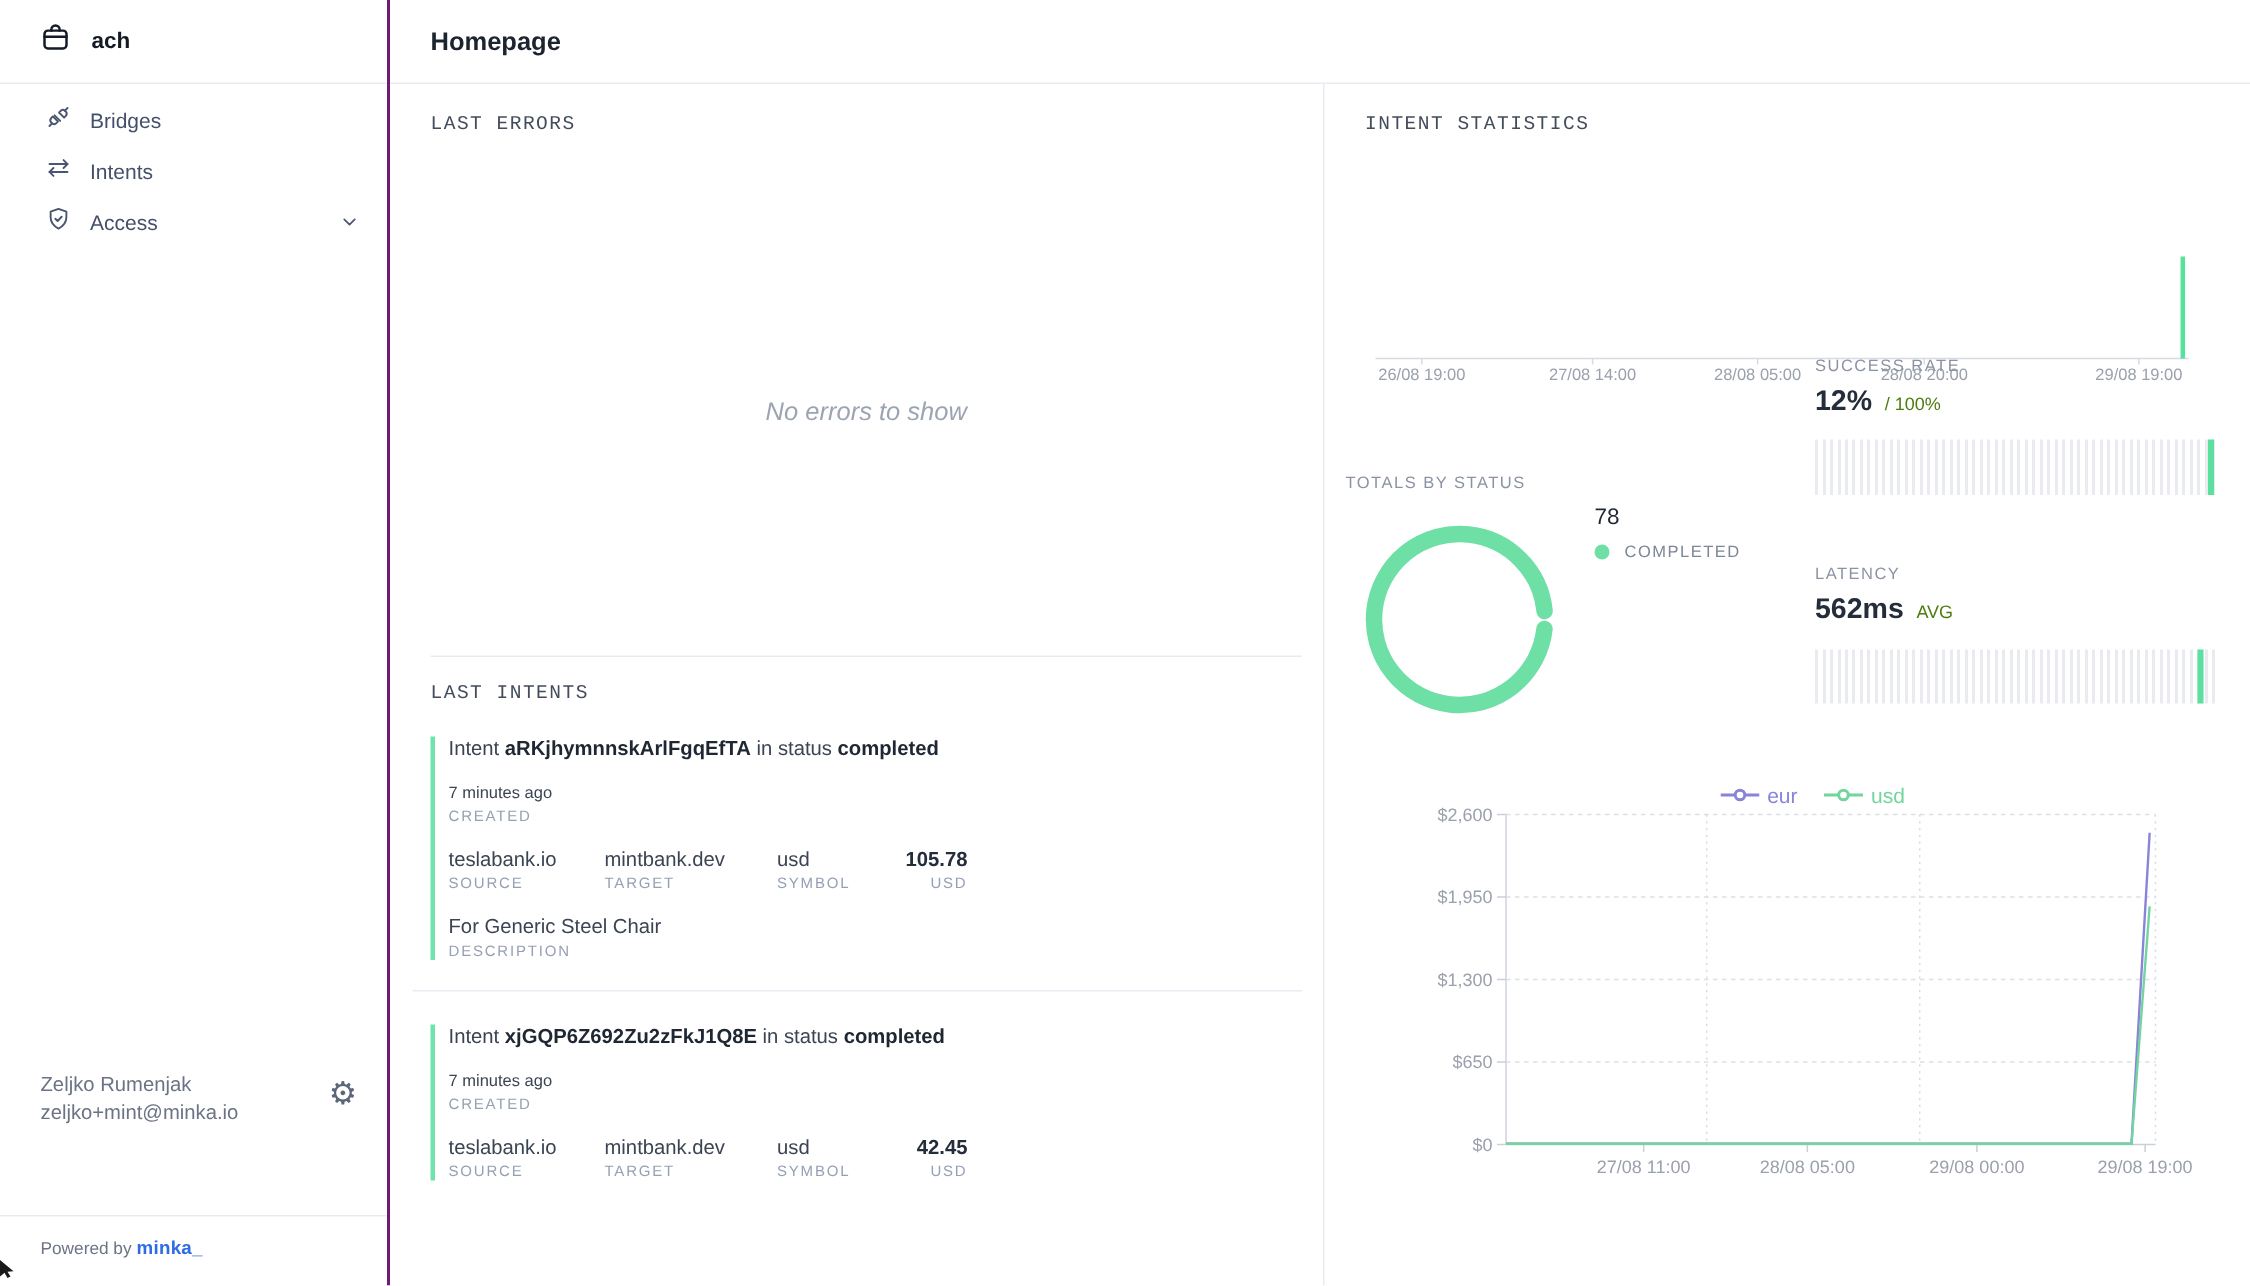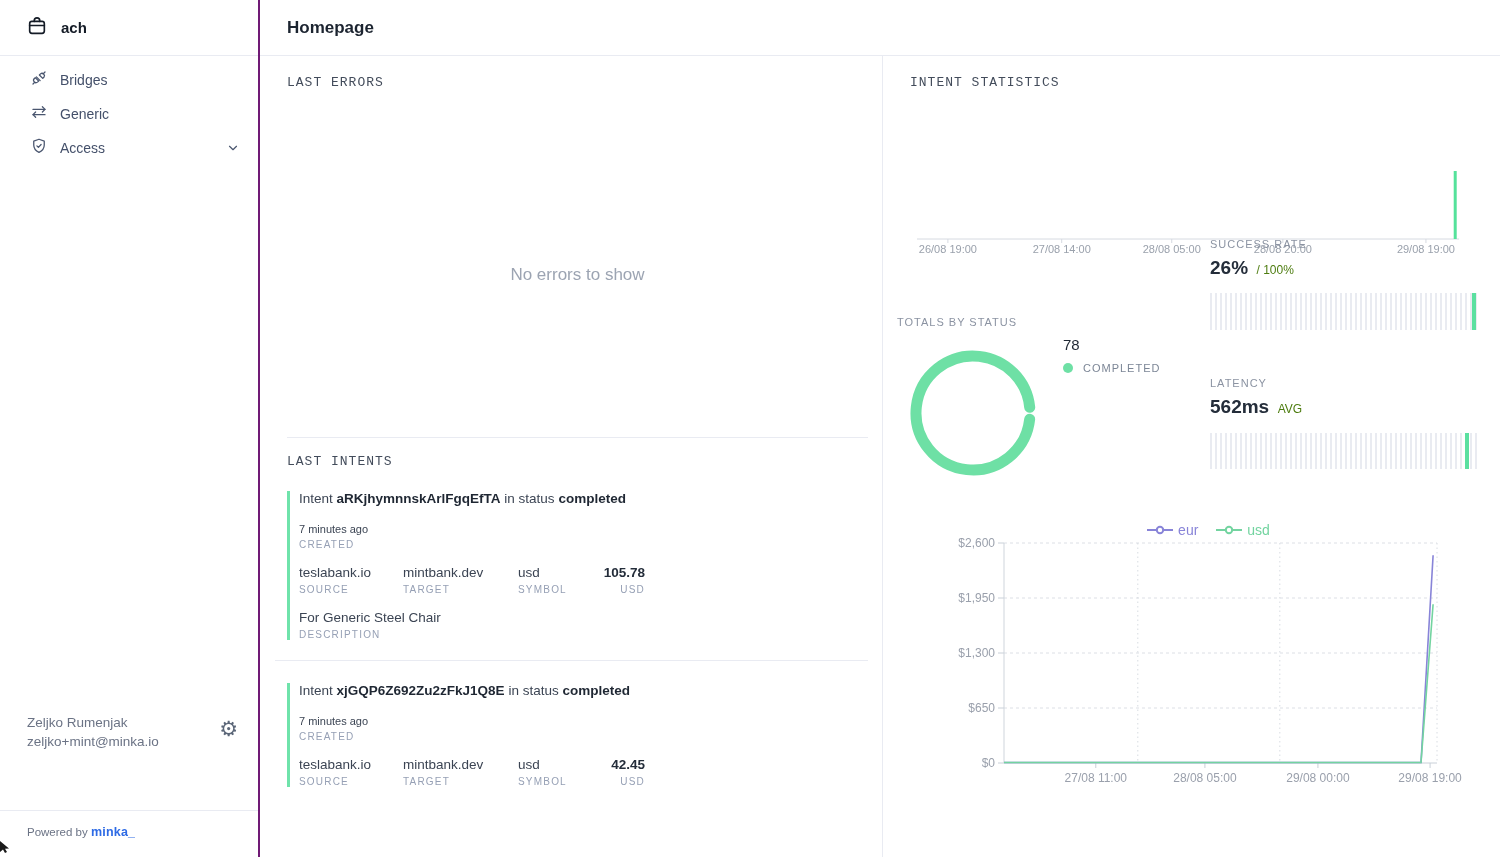--- a/index.html
+++ b/index.html
@@ -30,21 +30,21 @@
   
   .content { flex:1; display:flex; flex-direction:column; }
   .header { height:56px; flex:0 0 56px; border-bottom:1px solid #e9ebf2; display:flex; align-items:center; padding-left:27px; }
   .page-title { font-size:17px; font-weight:600; color:#1c2430;text-align:right; }
   .columns { flex:1; display:flex; min-height:0; }
   .left-col { width:623px; flex:0 0 623px; border-right:1px solid #e9ebf2; padding:19px 14px 0 27px; overflow:hidden; }
   .right-col { position:relative; flex:1; overflow:hidden; }
 
   .sec-title { font-size:13px; letter-spacing:1px; color:#434c5b; font-weight:400;font-family:Liberation Mono, monospace; }
 
-  .empty-state { height:347px; display:flex; align-items:center; justify-content:center; padding-top:22px; }
+  .empty-state { height:347px; display:flex; align-items:center; justify-content:center; padding-top:22px;font-style:italic; }
   .empty-text { font-size:17px; color:#9ca4b2; }
   .hr { border-top:1px solid #e9ebf2; }
   .li-title { margin-top:16px; }
 
   .intent-card { border-left:3px solid #6fe3ab; padding-left:9px; margin-top:22px; }
   .ic-title { font-size:13.5px; color:#3b4453; }
   .ic-title b { color:#1f2733; }
   .ic-created { margin-top:17px; font-size:11px; color:#3b4453; }
   .mini-label { margin-top:4px; font-size:10px; letter-spacing:1.2px; color:#96a0b5; }
   .ic-fields { margin-top:15px; display:grid; grid-template-columns:104px 115px 85px 42px; }
@@ -110,21 +110,21 @@
       </div>
       <div class="nav-item">
         <span>
           <svg width="18" height="18" viewBox="0 0 24 24" fill="none" stroke-width="1.7" stroke-linecap="round" stroke-linejoin="round">
             <path d="M4 8.5h16"></path>
               <path d="M16.5 5L20 8.5 16.5 12"></path>
             <path d="M20 15.5H4"></path>
               <path d="M7.5 12L4 15.5 7.5 19"></path>
           </svg>
         </span>
-        <span class="nav-label">Generic</span>
+        <span class="nav-label">Intents</span>
       </div>
       <div class="nav-item">
         <span>
           <svg width="18" height="18" viewBox="0 0 24 24" fill="none" stroke-width="1.7" stroke-linecap="round" stroke-linejoin="round">
             <path d="M12 3l7 2.5v5c0 4.5-3 8-7 10-4-2-7-5.5-7-10v-5L12 3z"></path>
             <path d="M9.2 11.8l2 2 3.6-3.8"></path>
           </svg>
         </span>
         <span class="nav-label">Access</span>
         <span class="nav-chevron">
@@ -240,21 +240,21 @@
           <div class="status-count">78</div>
           <div class="status-row">
             <span class="status-dot" id="status-dot" style="background: rgb(110, 224, 165);"></span>
             <span class="status-name">COMPLETED</span>
           </div>
         </div>
 
         <div class="metric" style="top:182px">
           <div class="metric-label">SUCCESS RATE</div>
           <div class="metric-value-row">
-            <span class="metric-value">26%</span>
+            <span class="metric-value">12%</span>
             <span class="metric-suffix">/ 100%</span>
           </div>
         </div>
         <div class="stripe-bar" style="top:237px">
           <div class="stripe-marker" id="marker-success" style="left: calc(98.8% - 2px); background: rgb(91, 224, 160);"></div>
         </div>
 
         <div class="metric" style="top:321px">
           <div class="metric-label">LATENCY</div>
           <div class="metric-value-row">

